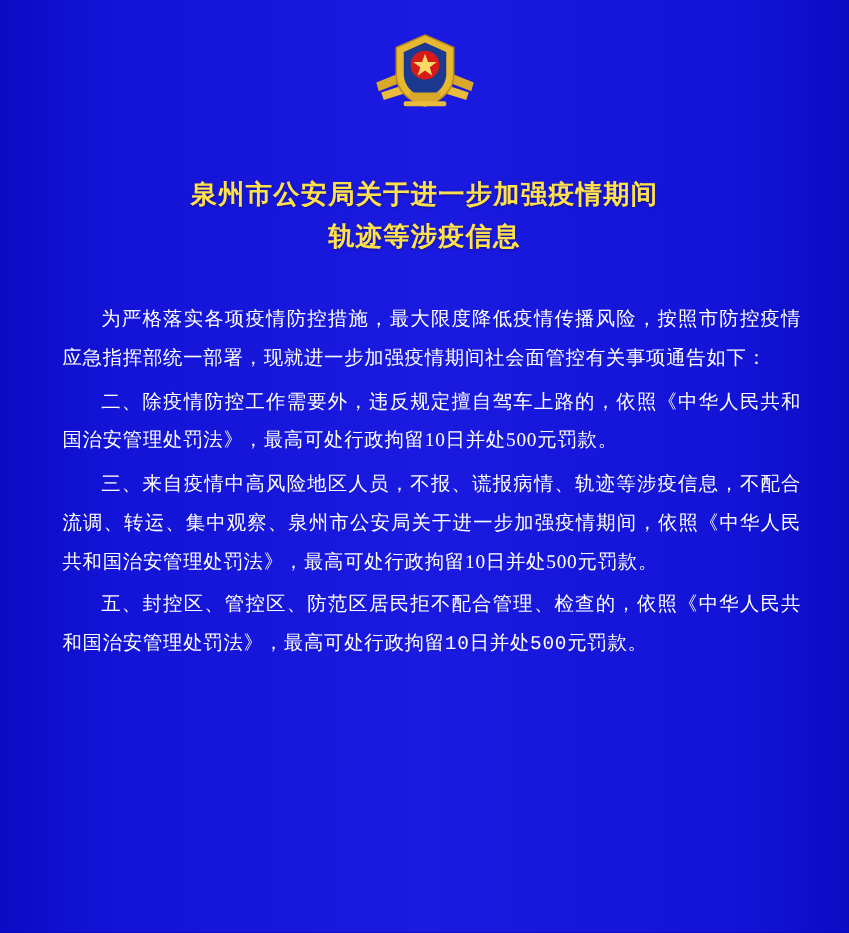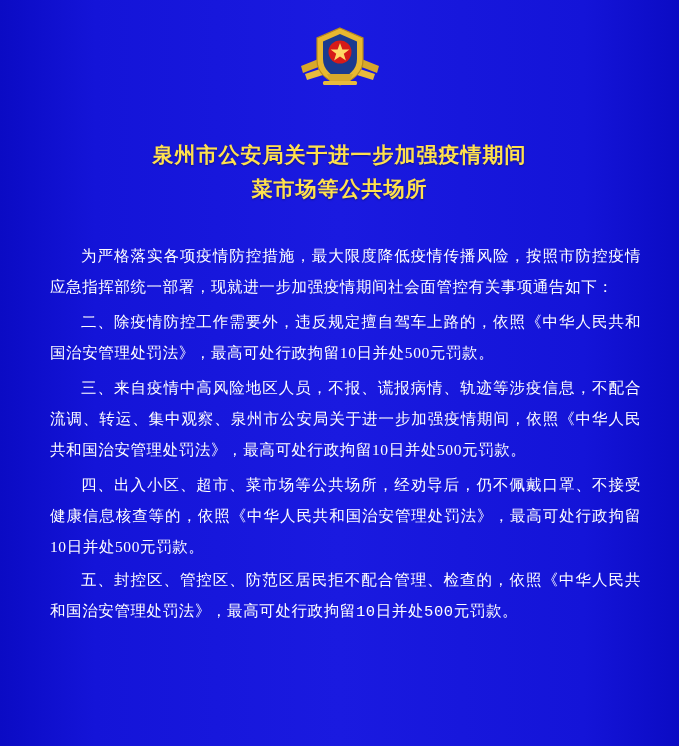--- a/index.html
+++ b/index.html
@@ -88,24 +88,23 @@
         <polygon points="43,17 45.4,23.6 52.4,23.6 46.8,27.8 48.9,34.5 43,30.4 37.1,34.5 39.2,27.8 33.6,23.6 40.6,23.6" fill="#ffd966"></polygon>
 
         <path d="M30 48 L56 48 L53 55 L33 55 Z" fill="#d8a82a"></path>
         <rect x="26" y="55" width="34" height="4" rx="1.5" fill="#e8bb3c"></rect>
       </svg>
     </div>
   </div>
 
   <div class="title-block">
     <span class="title-line">泉州市公安局关于进一步加强疫情期间</span>
-    <span class="title-line">菜市场等公共场所</span>
+    <span class="title-line">轨迹等涉疫信息</span>
   </div>
 
   <div class="body-block">
     <p class="para">为严格落实各项疫情防控措施，最大限度降低疫情传播风险，按照市防控疫情应急指挥部统一部署，现就进一步加强疫情期间社会面管控有关事项通告如下：</p>
     <p class="para">二、除疫情防控工作需要外，违反规定擅自驾车上路的，依照《中华人民共和国治安管理处罚法》，最高可处行政拘留10日并处500元罚款。</p>
     <p class="para">三、来自疫情中高风险地区人员，不报、谎报病情、轨迹等涉疫信息，不配合流调、转运、集中观察、泉州市公安局关于进一步加强疫情期间，依照《中华人民共和国治安管理处罚法》，最高可处行政拘留10日并处500元罚款。</p>
-    <p class="para">四、出入小区、超市、菜市场等公共场所，经劝导后，仍不佩戴口罩、不接受健康信息核查等的，依照《中华人民共和国治安管理处罚法》，最高可处行政拘留10日并处500元罚款。</p>
     <p class="para">五、封控区、管控区、防范区居民拒不配合管理、检查的，依照《中华人民共和国治安管理处罚法》，最高可处行政拘留10日并处500元罚款。</p>
   </div>
 
 </div>
 
 </body></html>

